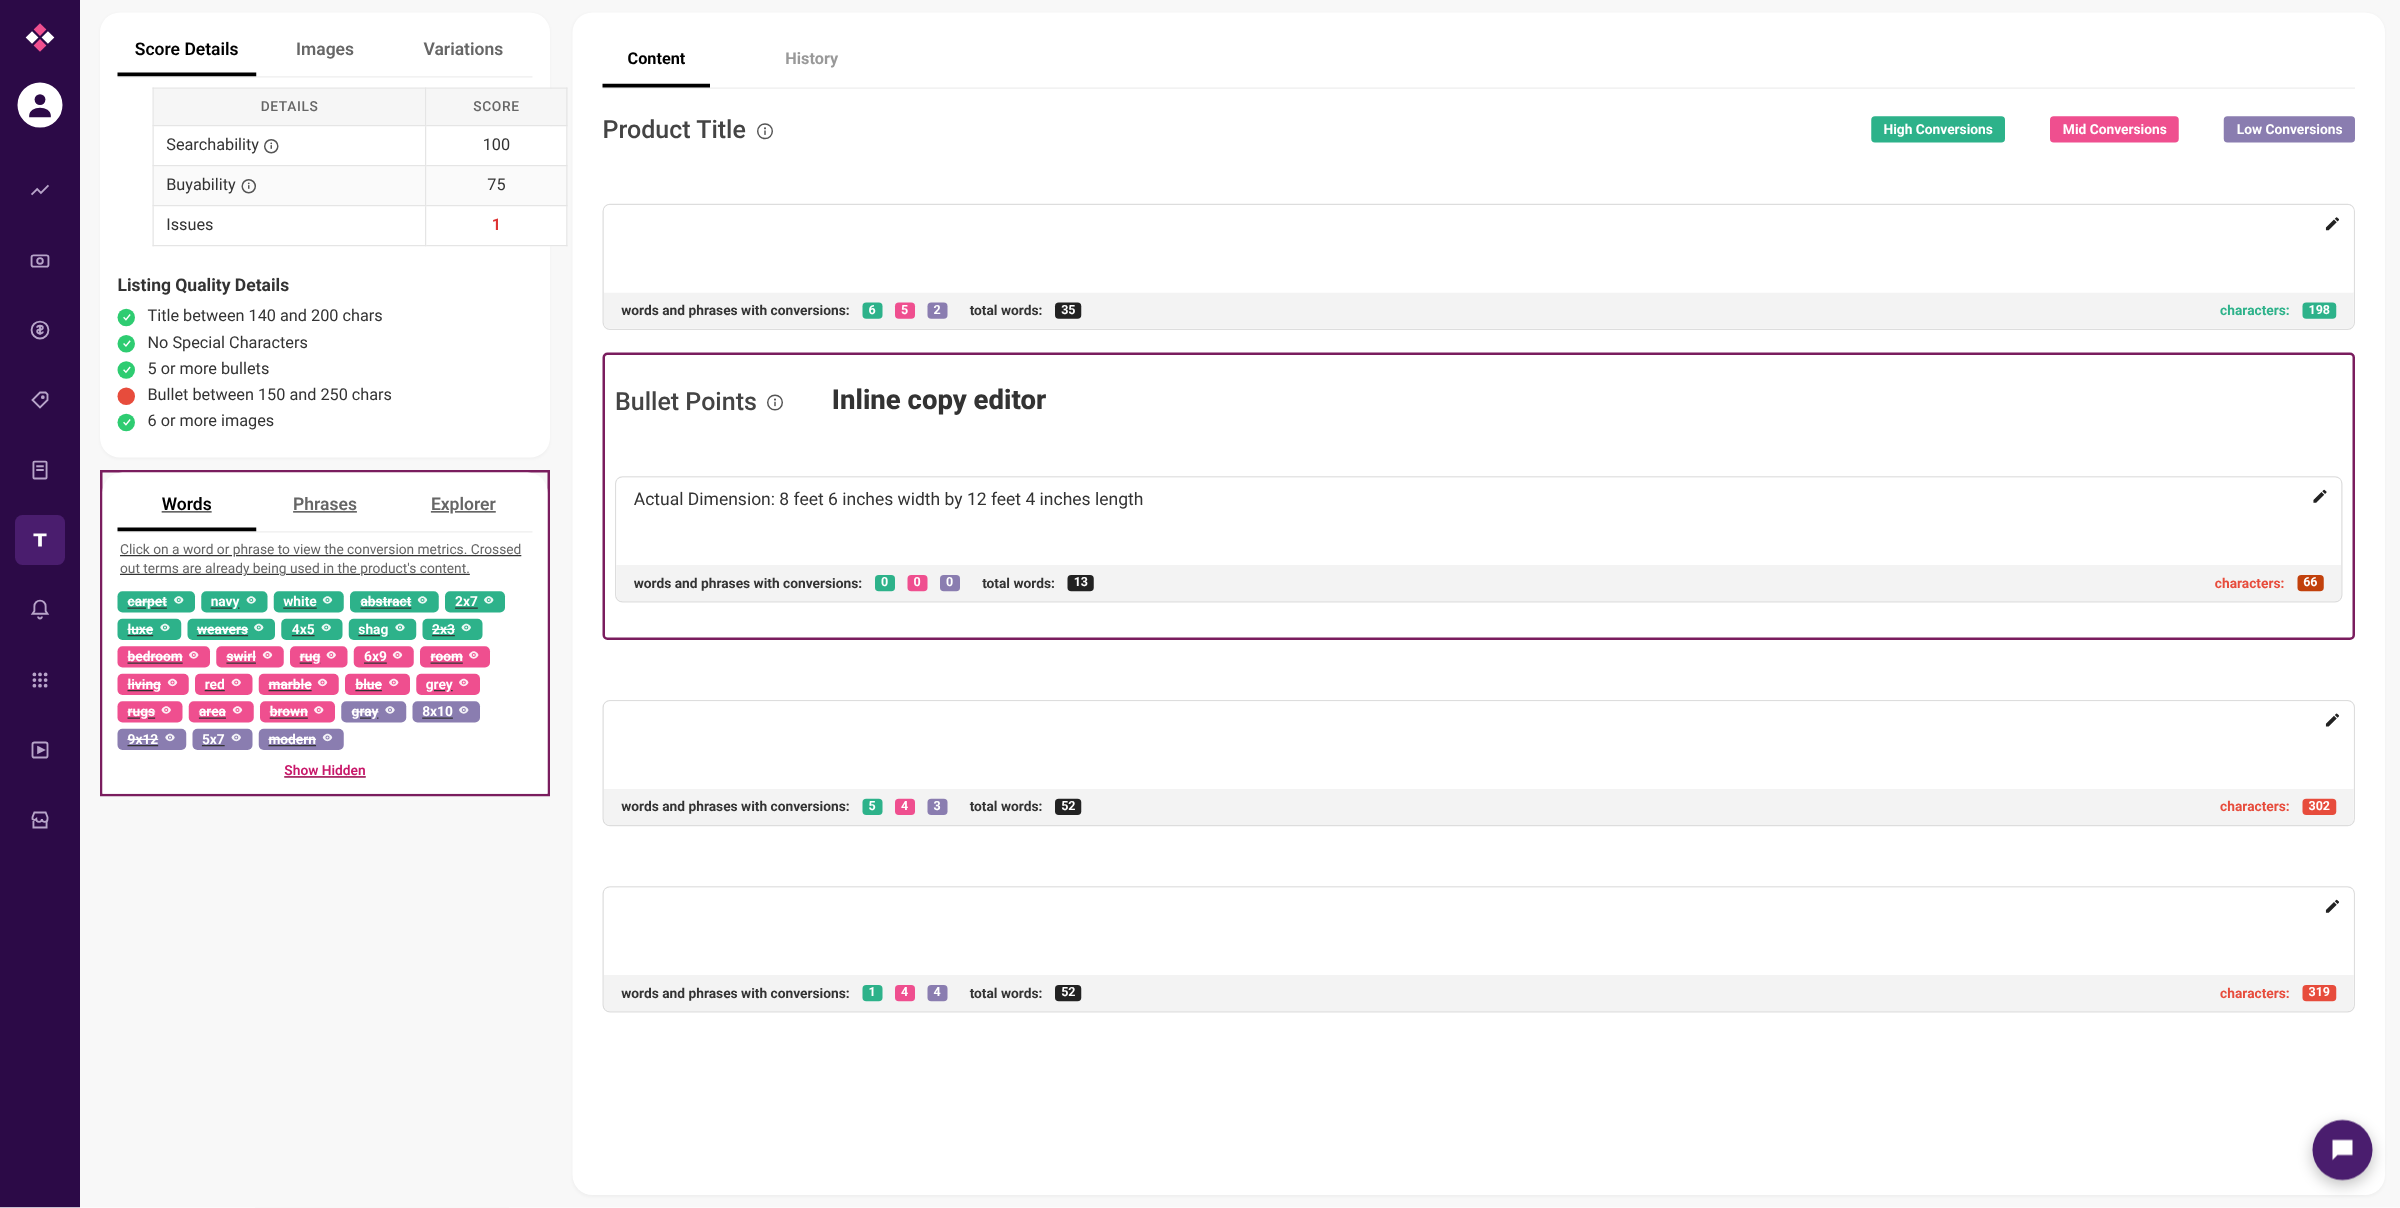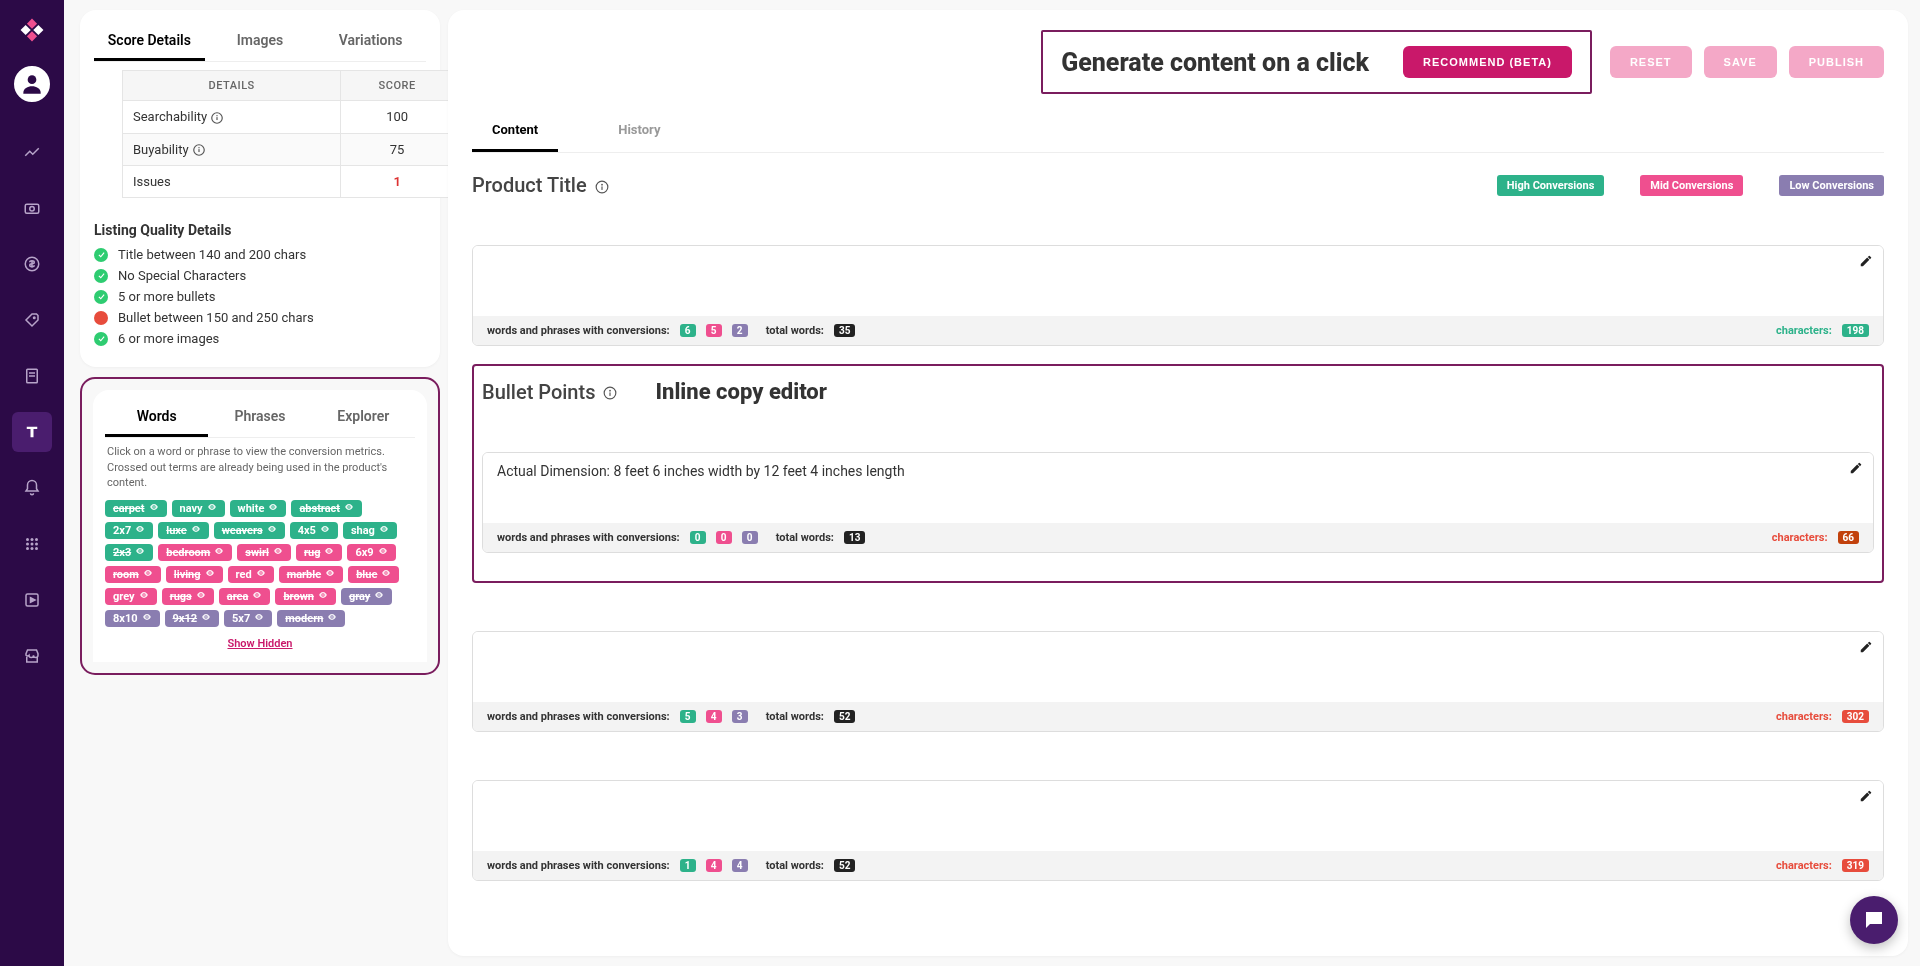--- a/index.html
+++ b/index.html
@@ -6,40 +6,40 @@
 body { font-family: -apple-system, BlinkMacSystemFont, "Segoe UI", Roboto, "Helvetica Neue", Arial, sans-serif; background: #f8f8f8; color: #333; overflow-x: hidden; }
 .app { display: flex; min-height: 100vh; }
 .sidebar-nav { width: 64px; background: #2c0a47; display: flex; flex-direction: column; align-items: center; padding-top: 12px; gap: 4px; }
 .logo-icon { width: 36px; height: 36px; margin-bottom: 14px; position: relative; }
 .logo-icon svg { width: 100%; height: 100%; }
 .avatar-slot { width: 36px; height: 36px; border-radius: 50%; background: #fff; display: flex; align-items: center; justify-content: center; margin-bottom: 20px; border: 4px solid #fff; }
 .avatar-slot svg { width: 26px; height: 26px; }
 .nav-item { width: 40px; height: 40px; display: flex; align-items: center; justify-content: center; color: #b7a4c9; border-radius: 6px; margin: 6px 0; cursor: pointer; }
 .nav-item.active { background: #4a1d6e; color: #fff; }
 .nav-item svg { width: 18px; height: 18px; }
-.main { flex: 1; display: flex; gap: 8px; padding: 10px 12px 10px 16px; }
+.main { flex: 1; display: flex; gap: 18px; padding: 10px 12px 10px 16px; }
 .left-col { width: 360px; display: flex; flex-direction: column; gap: 10px; }
 .card { background: #fff; border-radius: 16px; padding: 14px 14px 18px 14px; box-shadow: 0 1px 3px rgba(0,0,0,0.04); }
 .tabs { display: flex; border-bottom: 1px solid #eee; }
 .tab { flex: 1; text-align: center; padding: 8px 0 10px 0; font-weight: 600; font-size: 14px; color: #666; cursor: pointer; }
 .tab.active { color: #000; border-bottom: 3px solid #000; }
 .score-table { width: 100%; border: 1px solid #e5e5e5; margin-top: 8px; border-collapse: collapse; font-size: 13px; margin-left: 28px; }
 .score-table th, .score-table td { padding: 8px 10px; border: 1px solid #e5e5e5; }
 .score-table th { background: #f6f6f6; font-weight: 500; text-transform: uppercase; letter-spacing: 0.5px; font-size: 11px; color: #666; }
 .score-table th:last-child, .score-table td:last-child { text-align: center; }
 .score-table tr:nth-child(odd) td { background: #fff; }
 .score-table tr:nth-child(even) td { background: #fafafa; }
 .red-text { color: #d33; font-weight: 600; }
 .lq-title { font-weight: 700; font-size: 14px; margin-top: 24px; margin-bottom: 6px; }
 .lq-item { display: flex; align-items: center; gap: 10px; font-size: 13px; padding: 3px 0; }
 .dot { width: 14px; height: 14px; border-radius: 50%; display: inline-flex; align-items: center; justify-content: center; }
 .dot.green { background: #2ecc71; }
 .dot.red { background: #e74c3c; }
 .dot svg { width: 9px; height: 9px; fill: #fff; }
-.outline-box { border: 2px solid #7a1d5e; border-radius: 15px; padding: 11px; }
+.outline-box { border: 2px solid #7a1d5e; border-radius: 0; padding: 0; text-decoration: underline; }
 .words-card { background: #fff; border-radius: 16px 16px 0 0; padding: 10px 12px 12px 12px; }
 .words-tabs { display: flex; border-bottom: 1px solid #eee; }
 .words-hint { font-size: 11px; color: #666; line-height: 1.4; padding: 6px 2px 10px 2px; }
 .chip-row { display: flex; flex-wrap: wrap; gap: 5px; }
 .chip { display: inline-flex; align-items: center; gap: 4px; padding: 2px 8px; border-radius: 4px; color: #fff; font-size: 11px; font-weight: 700; cursor: pointer; }
 .chip.green { background: #2db28a; }
 .chip.pink { background: #ef4f8f; }
 .chip.purple { background: #8a7db0; }
 .chip.strike span.lbl { text-decoration: line-through; }
 .chip .eye { opacity: 0.9; }
@@ -67,21 +67,21 @@
 .edit-icon { position: absolute; right: 10px; top: 8px; color: #333; cursor: pointer; }
 .editor-footer { background: #f3f3f3; padding: 8px 14px; display: flex; align-items: center; justify-content: space-between; font-size: 11px; font-weight: 700; color: #333; }
 .footer-left, .footer-right { display: flex; align-items: center; gap: 10px; }
 .num-pill { display: inline-block; min-width: 16px; padding: 1px 5px; border-radius: 3px; color: #fff; font-size: 10px; text-align: center; font-weight: 700; }
 .pill-green { background: #2db28a; }
 .pill-pink { background: #ef4f8f; }
 .pill-purple { background: #8a7db0; }
 .pill-dark { background: #222; }
 .chars-ok { color: #2db28a; }
 .chars-bad { color: #e74c3c; }
-.highlight-wrap { border: 2px solid #7a1d5e; border-radius: 4px; padding: 13px 8px 10px 8px; margin-bottom: 18px; }
+.highlight-wrap { border: 2px solid #7a1d5e; border-radius: 4px; padding: 24px 8px 10px 8px; margin-bottom: 18px; }
 .bp-header { display: flex; align-items: center; gap: 38px; margin-bottom: 6px; }
 .bp-header .pt-title { font-size: 20px; }
 .inline-label { font-weight: 800; font-size: 22px; }
 .info-icon svg { width: 14px; height: 14px; vertical-align: middle; }
 .chat-bubble { position: fixed; right: 22px; bottom: 22px; width: 48px; height: 48px; border-radius: 50%; background: #4a1d6e; display: flex; align-items: center; justify-content: center; color: #fff; cursor: pointer; box-shadow: 0 4px 12px rgba(0,0,0,0.25); }
 </style>
 </head>
 <body>
 
 <div class="app">
@@ -456,29 +456,20 @@
                     <circle cx="12" cy="12" r="2"></circle>
                   </svg></span>
               </span>
             </div>
           <a class="show-hidden">Show Hidden</a>
         </div>
       </div>
     </div>
 
     <div class="right-col">
-      <div class="top-row">
-        <div class="gen-box">
-          <span class="gen-text">Generate content on a click</span>
-          <button class="btn primary">Recommend (Beta)</button>
-        </div>
-        <button class="btn light">Reset</button>
-        <button class="btn light">Save</button>
-        <button class="btn light">Publish</button>
-      </div>
 
       <div class="content-tabs">
         <div class="ctab active">Content</div>
         <div class="ctab">History</div>
       </div>
 
       <div class="pt-row">
         <div class="pt-title">
           <span>Product Title</span>
           <span class="info-icon"><svg viewBox="0 0 24 24" fill="#555">

